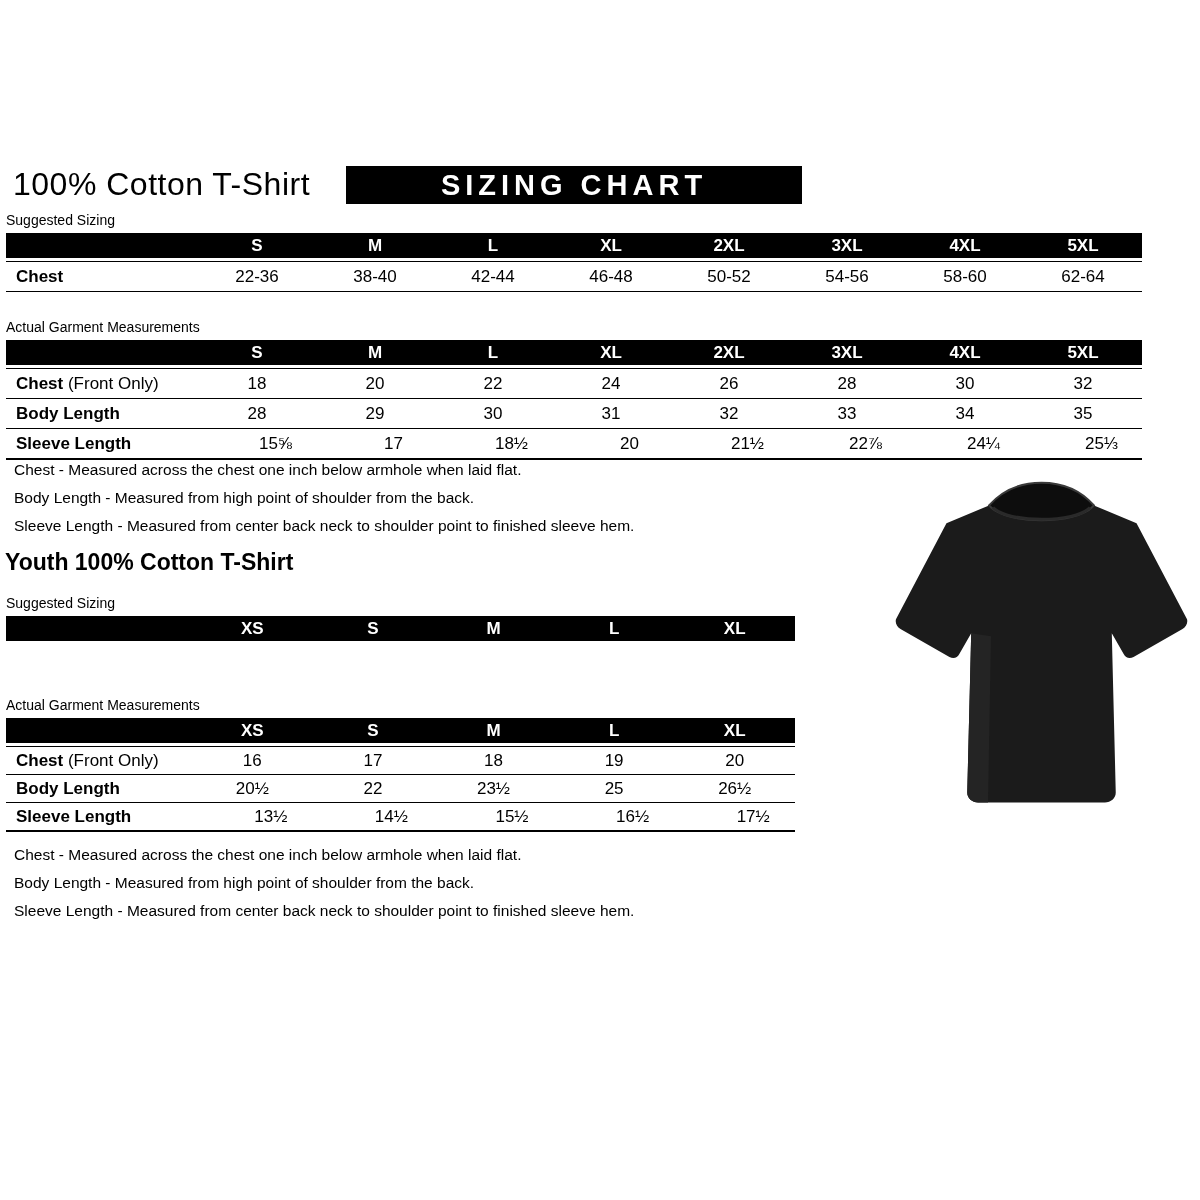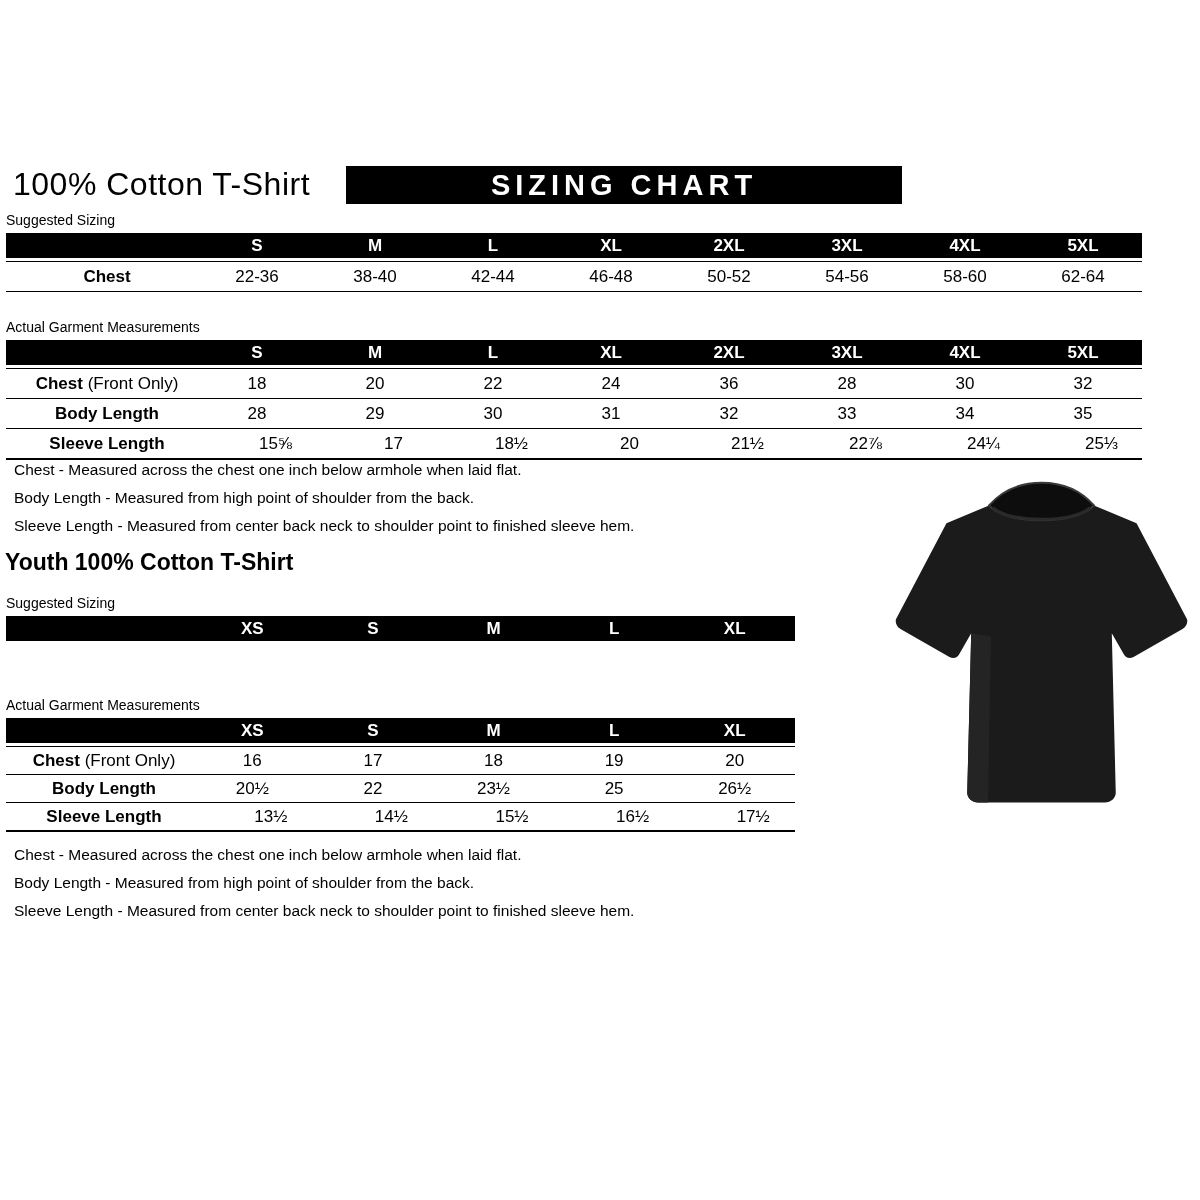--- a/index.html
+++ b/index.html
@@ -1,38 +1,38 @@
 <!DOCTYPE html>
 <html><head>
 <meta charset="utf-8">
 <style>
   html,body{margin:0;padding:0;}
   body{
     width:1200px;height:1200px;background:#ffffff;position:relative;
     font-family:"Liberation Sans","DejaVu Sans",sans-serif;color:#000;overflow:hidden;
   }
   .title{position:absolute;left:13px;top:166px;font-size:32px;font-weight:400;letter-spacing:.5px;}
-  .banner{position:absolute;left:346px;top:166px;width:556px;height:38px;background:#000;
+  .banner{position:absolute;left:346px;top:166px;width:456px;height:38px;background:#000;
     color:#fff;font-size:29px;font-weight:bold;letter-spacing:5px;text-align:center;line-height:38px;}
   .section-label{position:absolute;left:6px;font-size:14px;}
   .youth-title{position:absolute;left:5px;top:549px;font-size:23px;font-weight:bold;}
 
   .tbl{position:absolute;left:6px;}
   .adult-w{width:1136px;}
   .youth-w{width:789px;}
   .adult-cols{display:grid;grid-template-columns:192px repeat(8,1fr);}
   .youth-cols{display:grid;grid-template-columns:186px repeat(5,1fr);}
   .hdr-row{background:#000;height:25px;margin-bottom:3px;}
   .hcell{color:#fff;font-weight:bold;font-size:17px;line-height:25px;text-align:center;}
   .data-row{height:29px;align-items:center;border-bottom:1px solid #000;}
   .data-row.first{border-top:1px solid #000;}
   .data-row.last{border-bottom:2px solid #000;gap:37px;}
   .data-row.short{height:27px;}
   .cell{font-size:17px;text-align:center;}
-  .rowlabel{text-align:center;padding-left:10px;font-weight:bold;}
+  .rowlabel{text-align:left;padding-left:10px;font-weight:bold;}
   .rowlabel .reg{font-weight:400;}
 
   .note{position:absolute;left:14px;font-size:15.5px;}
 
   .tshirt{position:absolute;left:893px;top:476px;width:297px;height:345px;}
 </style>
 </head>
 <body>
 
 <div class="page">
@@ -80,21 +80,21 @@
       <div class="hcell">3XL</div>
       <div class="hcell">4XL</div>
       <div class="hcell">5XL</div>
     </div>
     <div class="data-row adult-cols first">
       <div class="cell rowlabel"><span>Chest</span><span class="reg"> (Front Only)</span></div>
       <div class="cell">18</div>
       <div class="cell">20</div>
       <div class="cell">22</div>
       <div class="cell">24</div>
-      <div class="cell">36</div>
+      <div class="cell">26</div>
       <div class="cell">28</div>
       <div class="cell">30</div>
       <div class="cell">32</div>
     </div>
     <div class="data-row adult-cols">
       <div class="cell rowlabel"><span>Body Length</span><span class="reg"></span></div>
       <div class="cell">28</div>
       <div class="cell">29</div>
       <div class="cell">30</div>
       <div class="cell">31</div>

